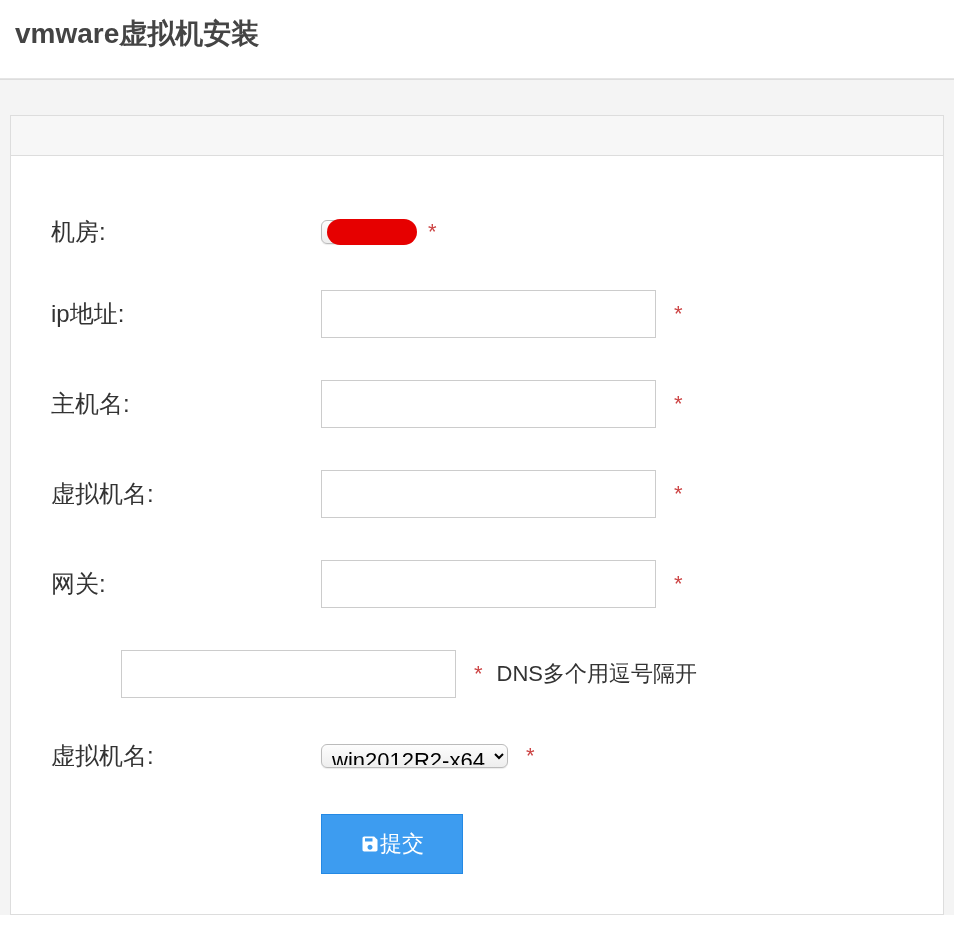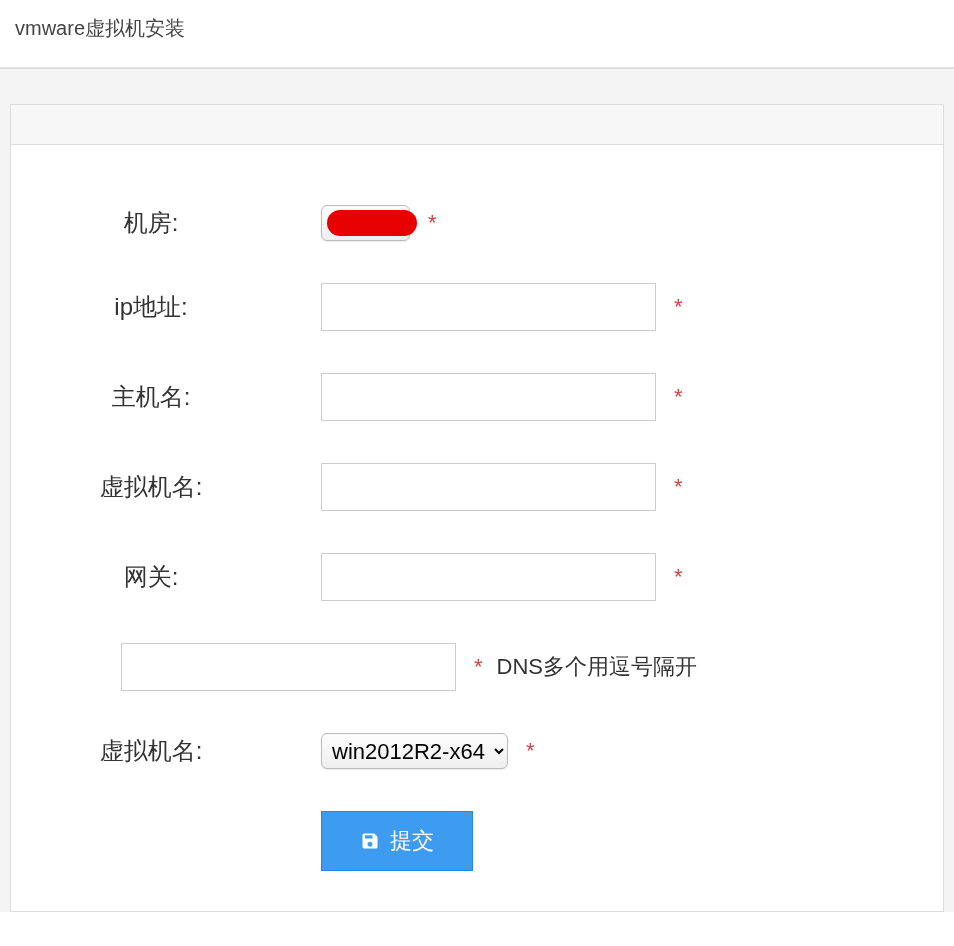--- a/index.html
+++ b/index.html
@@ -3,22 +3,22 @@
   <meta charset="utf-8">
   <style>
     * { box-sizing: border-box; margin: 0; padding: 0; }
     body {
       font-family: -apple-system, BlinkMacSystemFont, "Helvetica Neue", Arial, sans-serif;
       background: #fff;
       color: #333;
       width: 954px;
     }
     .page-title {
-      font-size: 20px;
-      font-weight: 400;
+      font-size: 28px;
+      font-weight: 700;
       color: #444;
       padding: 15px 15px 25px 15px;
       border-bottom: 1px solid #e5e5e5;
     }
     .panel-wrapper {
       background: #f4f4f4;
       padding: 0;
       border-top: 1px solid #ddd;
     }
     .panel {
@@ -34,33 +34,33 @@
     .form-area {
       padding: 60px 40px 40px 40px;
     }
     .form-row {
       display: flex;
       align-items: center;
       margin-bottom: 42px;
     }
     .form-label {
       width: 200px;
-      text-align: center;
+      text-align: left;
       font-size: 24px;
       color: #333;
       padding-right: 0;
     }
     .form-control-cell {
       padding-left: 70px;
       display: flex;
       align-items: center;
     }
     .native-select {
       font-size: 22px;
-      height: 36px;
+      height: 24px;
       padding: 2px 6px;
       border: 1px solid #bbb;
       border-radius: 6px;
       background: linear-gradient(#fdfdfd, #eee);
       box-shadow: 0 1px 1px rgba(0,0,0,0.08);
     }
     .text-input {
       width: 335px;
       height: 48px;
       font-size: 20px;
@@ -93,21 +93,20 @@
       align-items: center;
     }
     .submit-row {
       padding-left: 270px;
       margin-top: 10px;
     }
     .submit-btn {
       display: inline-flex;
       align-items: center;
       justify-content: center;
-      gap: 10px;
       background: #3d9cf0;
       border: 1px solid #2489e4;
       color: #fff;
       font-size: 22px;
       padding: 14px 38px;
       cursor: pointer;
     }
     .save-icon {
       width: 20px;
       height: 20px;

